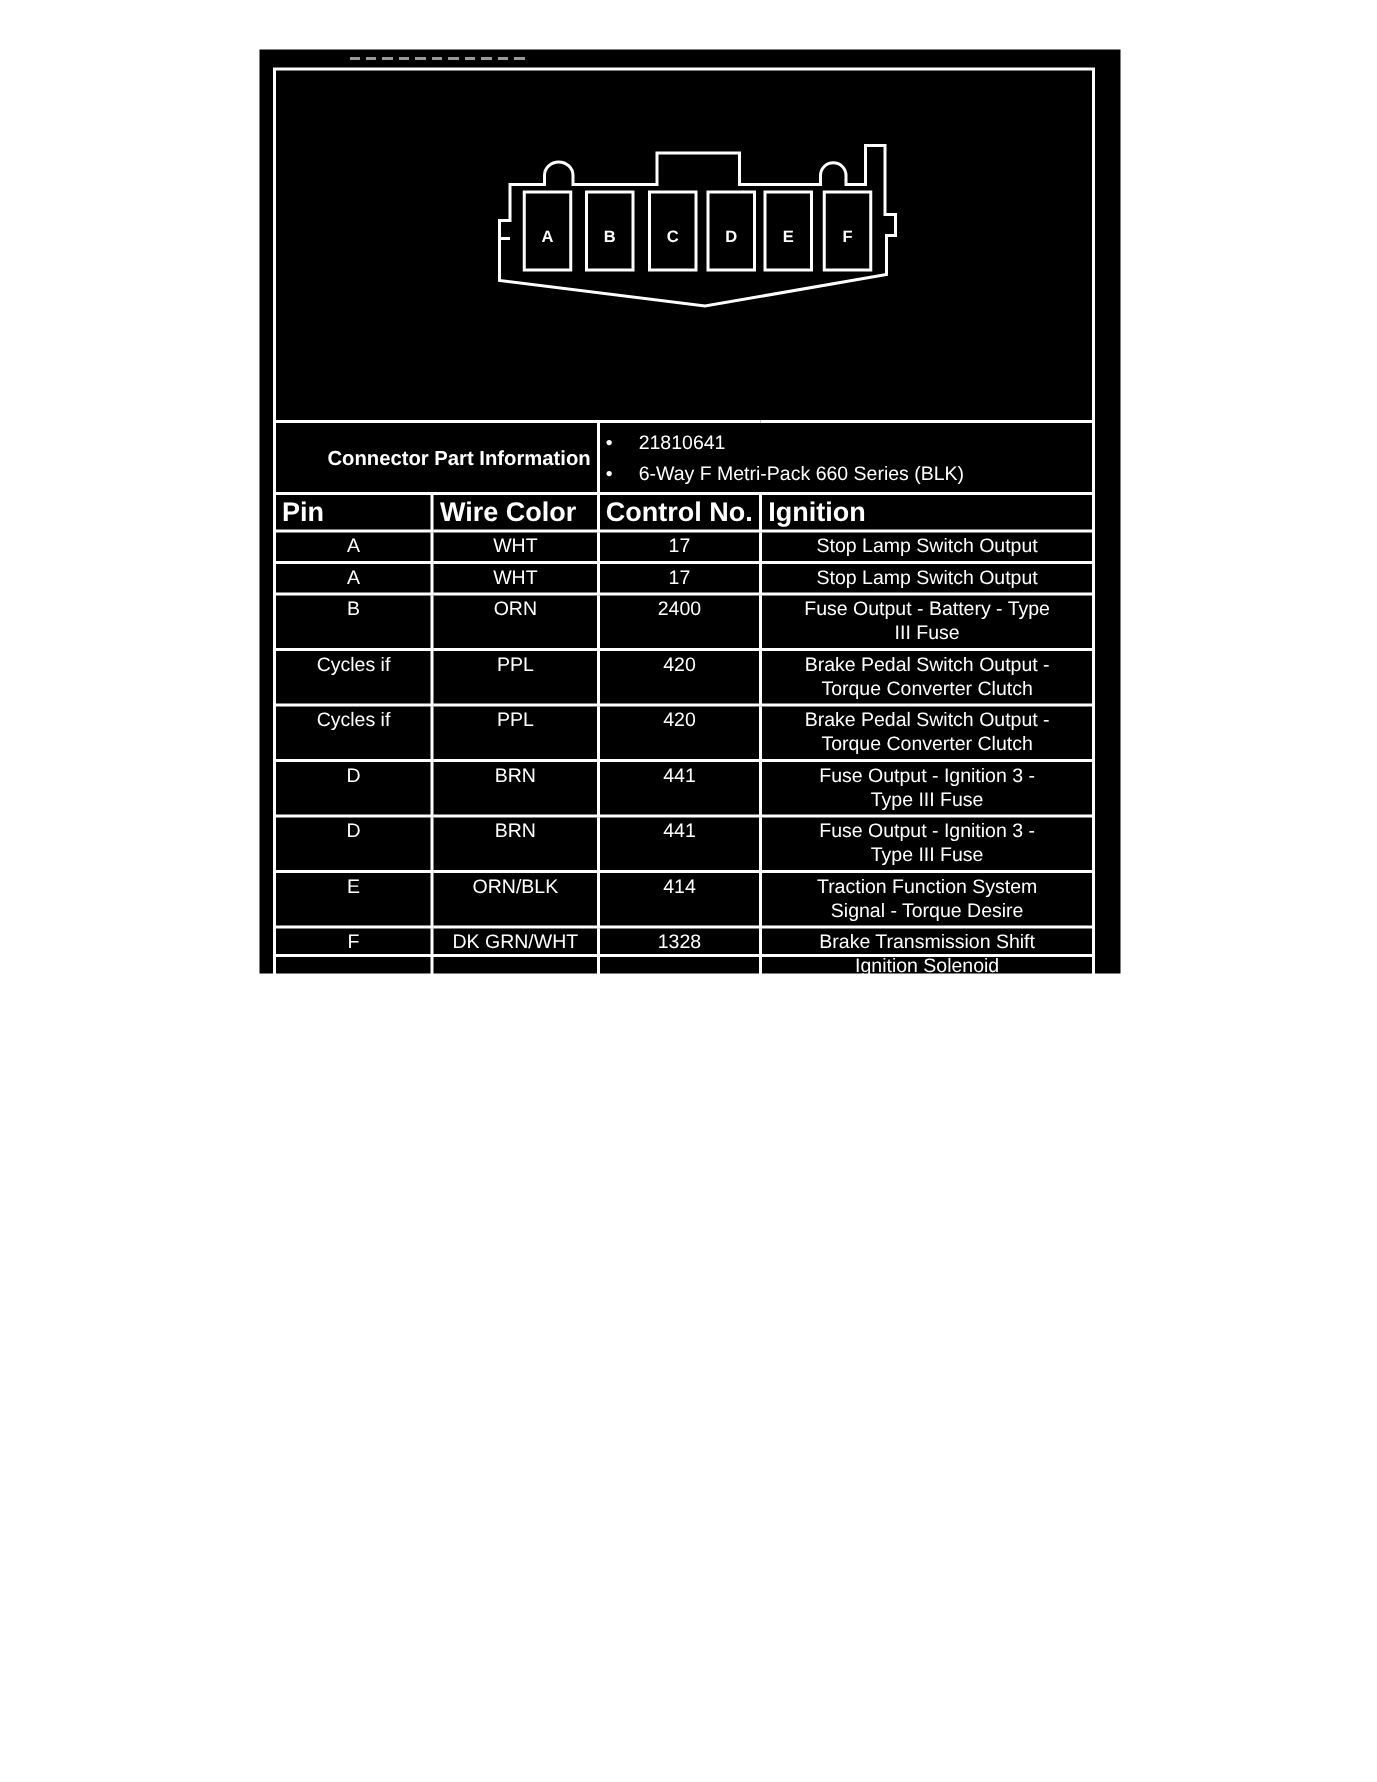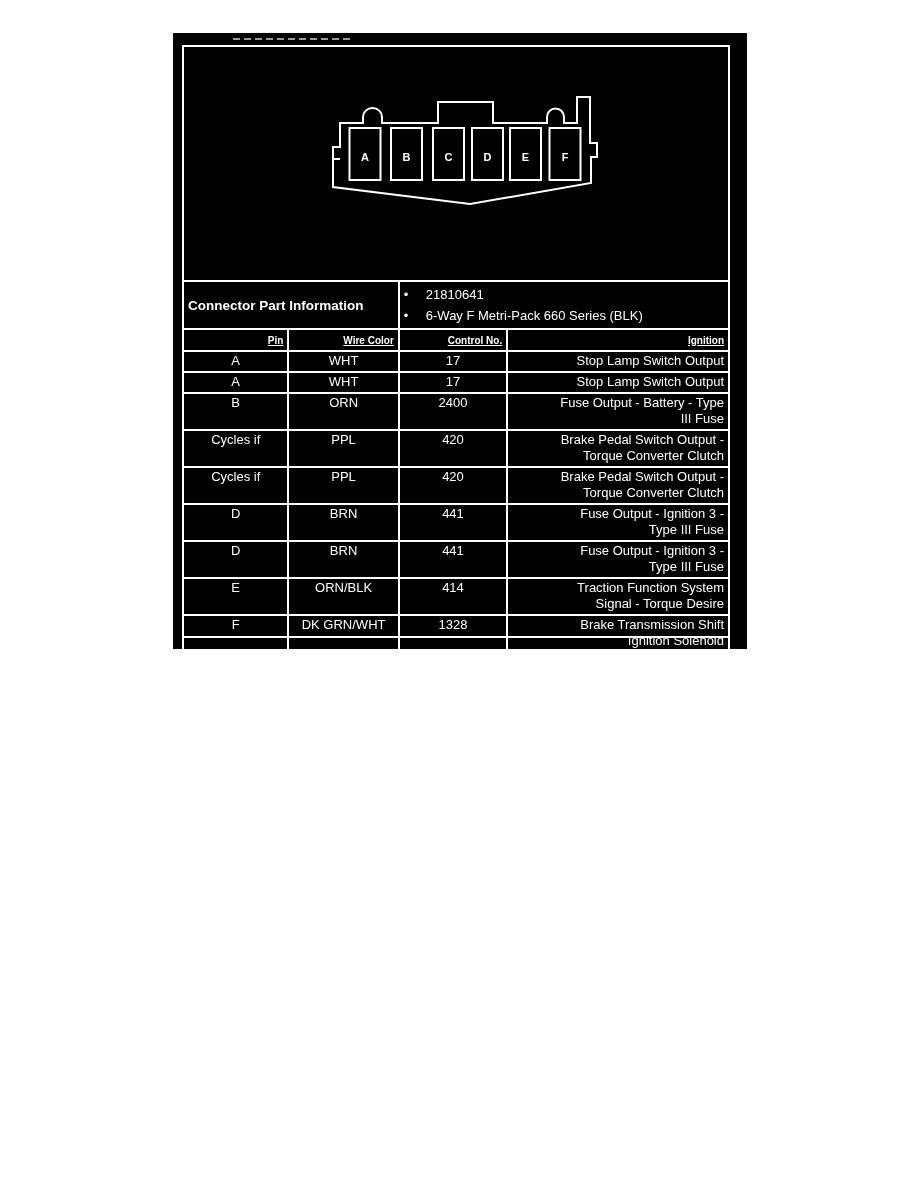--- a/index.html
+++ b/index.html
@@ -63,42 +63,41 @@
   col.c-pin { width: 105px; }
   col.c-wire { width: 110px; }
   col.c-circ { width: 108px; }
   col.c-func { width: 221px; }
   tr.h48 { height: 48px; } tr.h22 { height: 22px; }
   tr.h21 { height: 21px; } tr.h20 { height: 20px; }
   tr.h32 { height: 32px; } tr.h36 { height: 36px; }
   tr.h35 { height: 35px; } tr.h37 { height: 37px; }
   td.cpi {
     font-weight: 700;
-    text-align: left;
+    text-align: right;
     vertical-align: middle;
     font-size: 13.5px;
   }
   td.bullets { vertical-align: middle; padding-left: 10px; }
   .bline { line-height: 21px; white-space: nowrap; }
   .bul { display: inline-block; width: 22px; text-align: left; }
   th.col-hdr {
     font-weight: 700;
-    text-align: right;
+    text-align: left;
     vertical-align: middle;
-    font-size: 10px;
-    text-decoration: underline;
+    font-size: 18px;
   }
   td.cell-c {
     text-align: center;
     vertical-align: top;
     padding-top: 2px;
     line-height: 16px;
   }
   td.cell-f {
-    text-align: right;
+    text-align: center;
     vertical-align: top;
     padding: 2px 8px 2px 6px;
     line-height: 16.5px;
     white-space: pre-line;
   }
 </style>
 </head>
 <body>
 
 <div class="panel">

